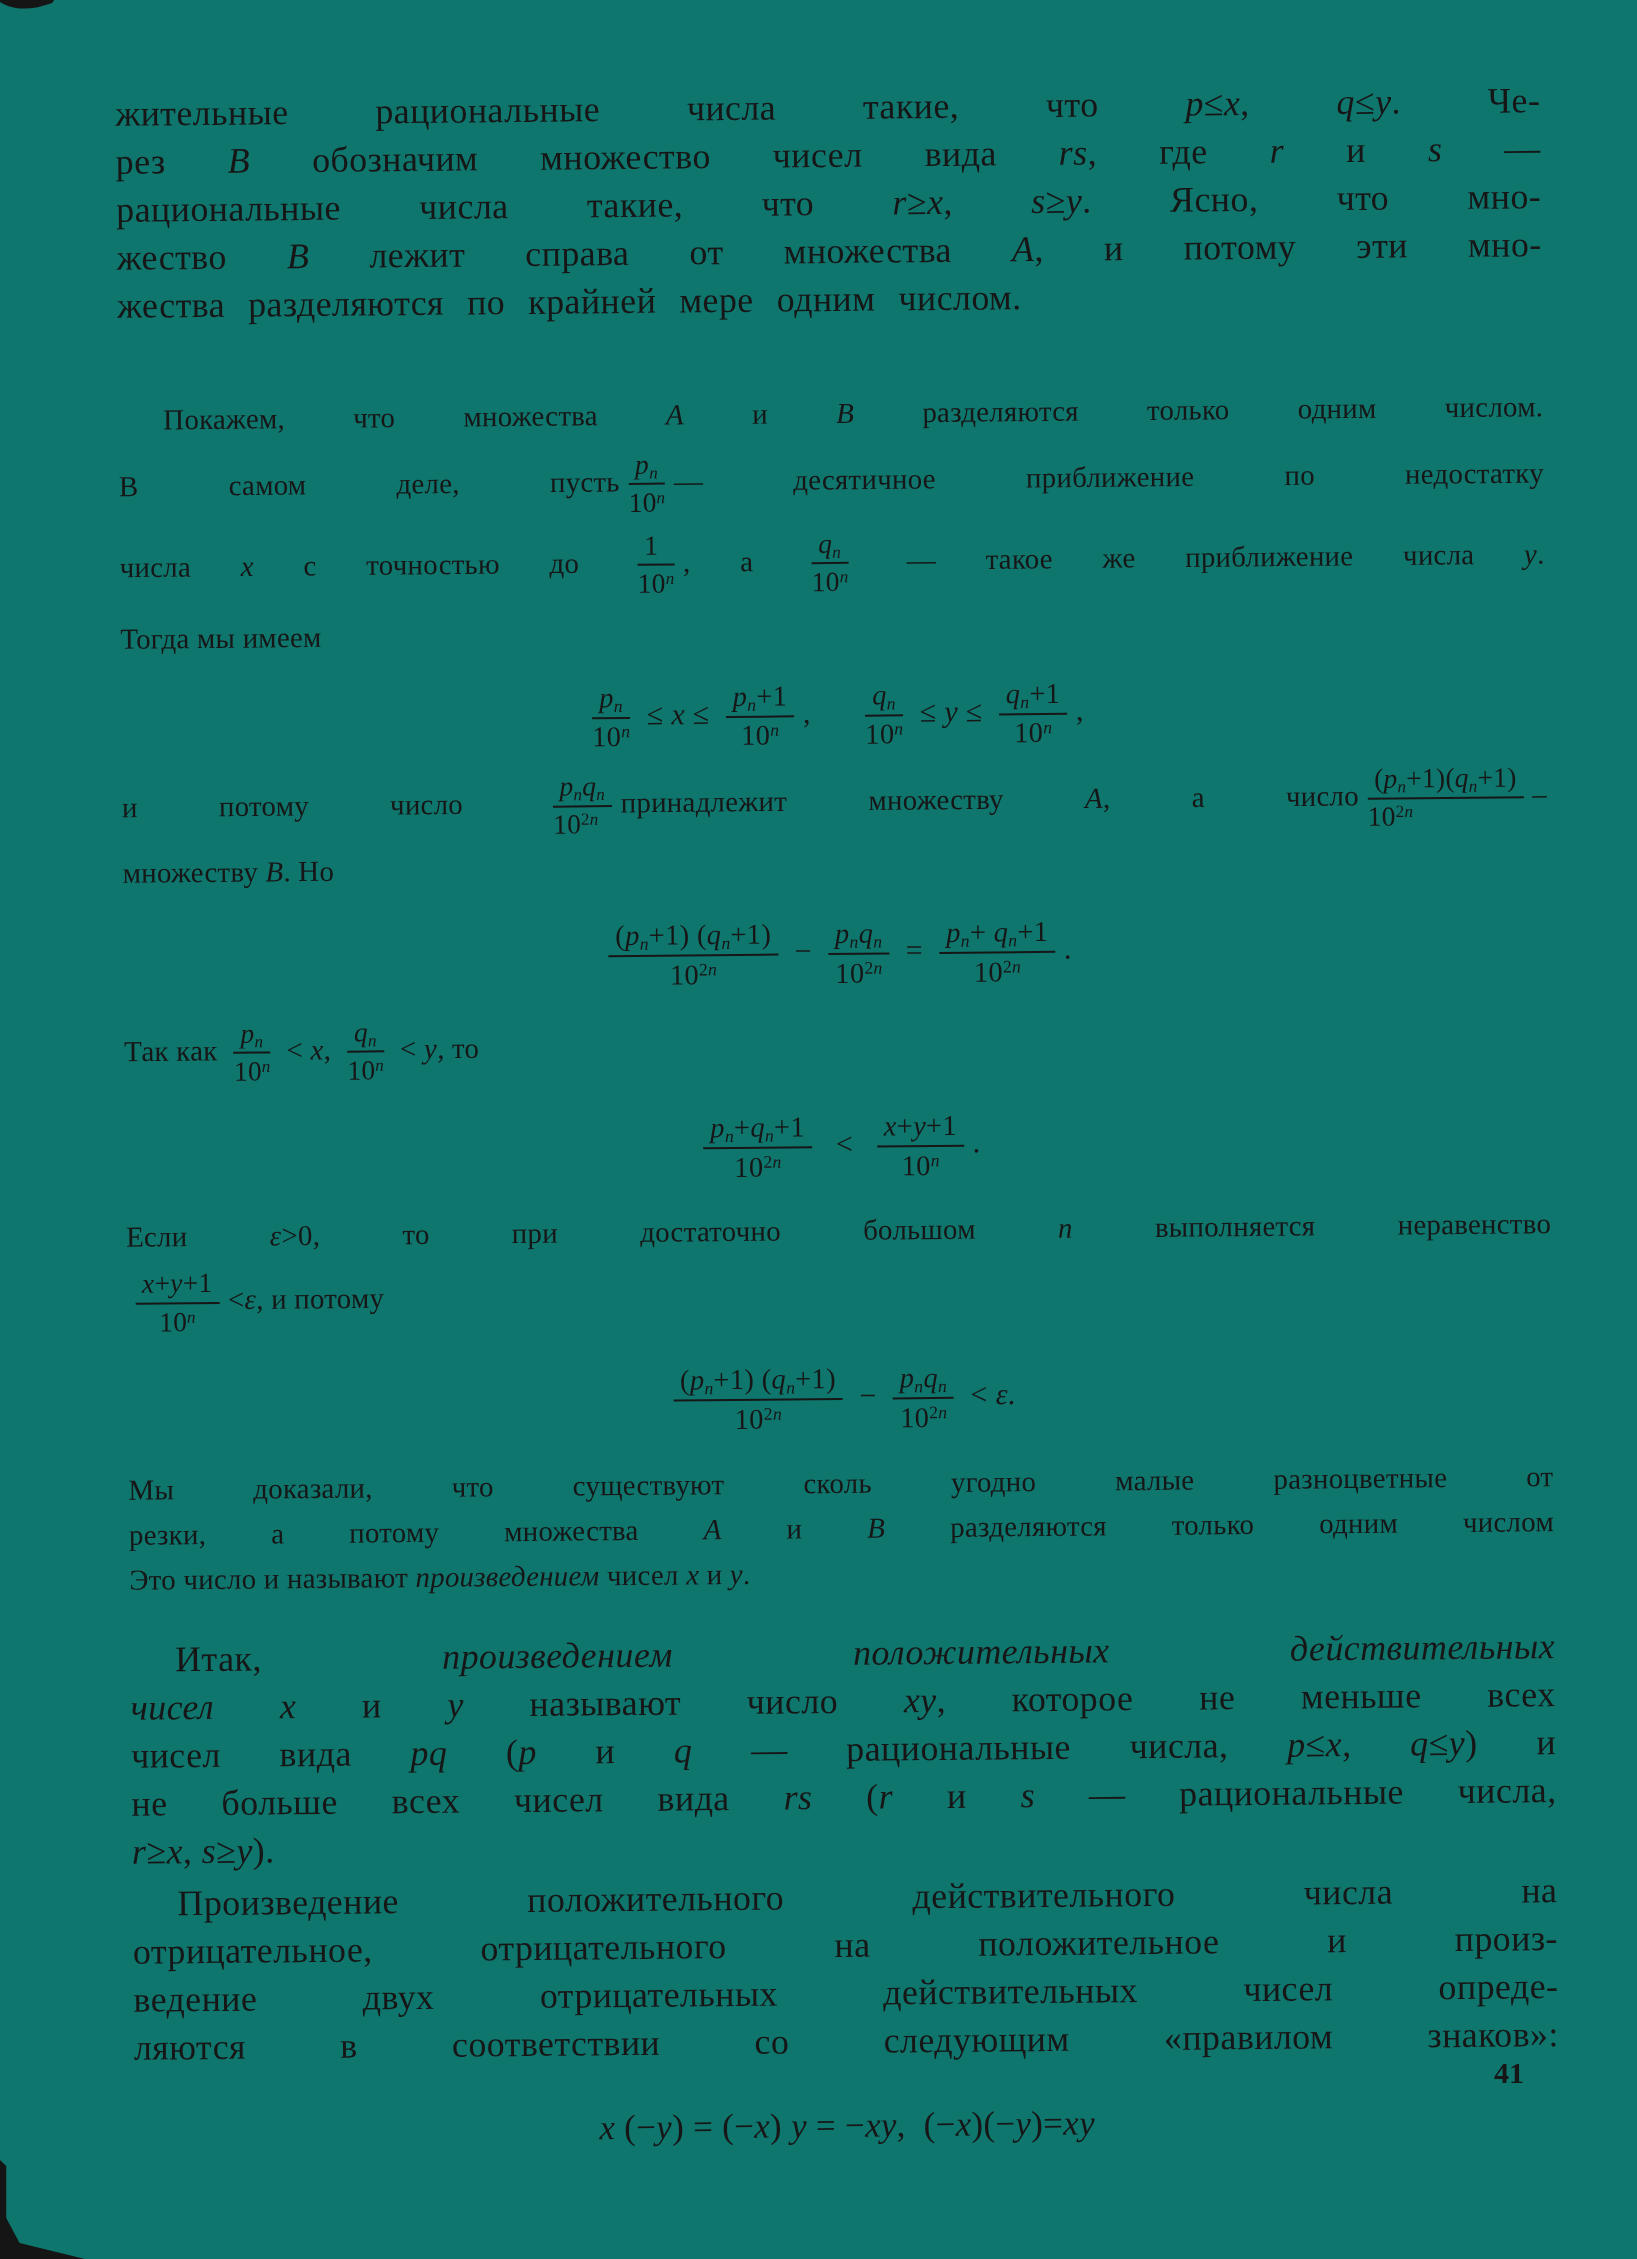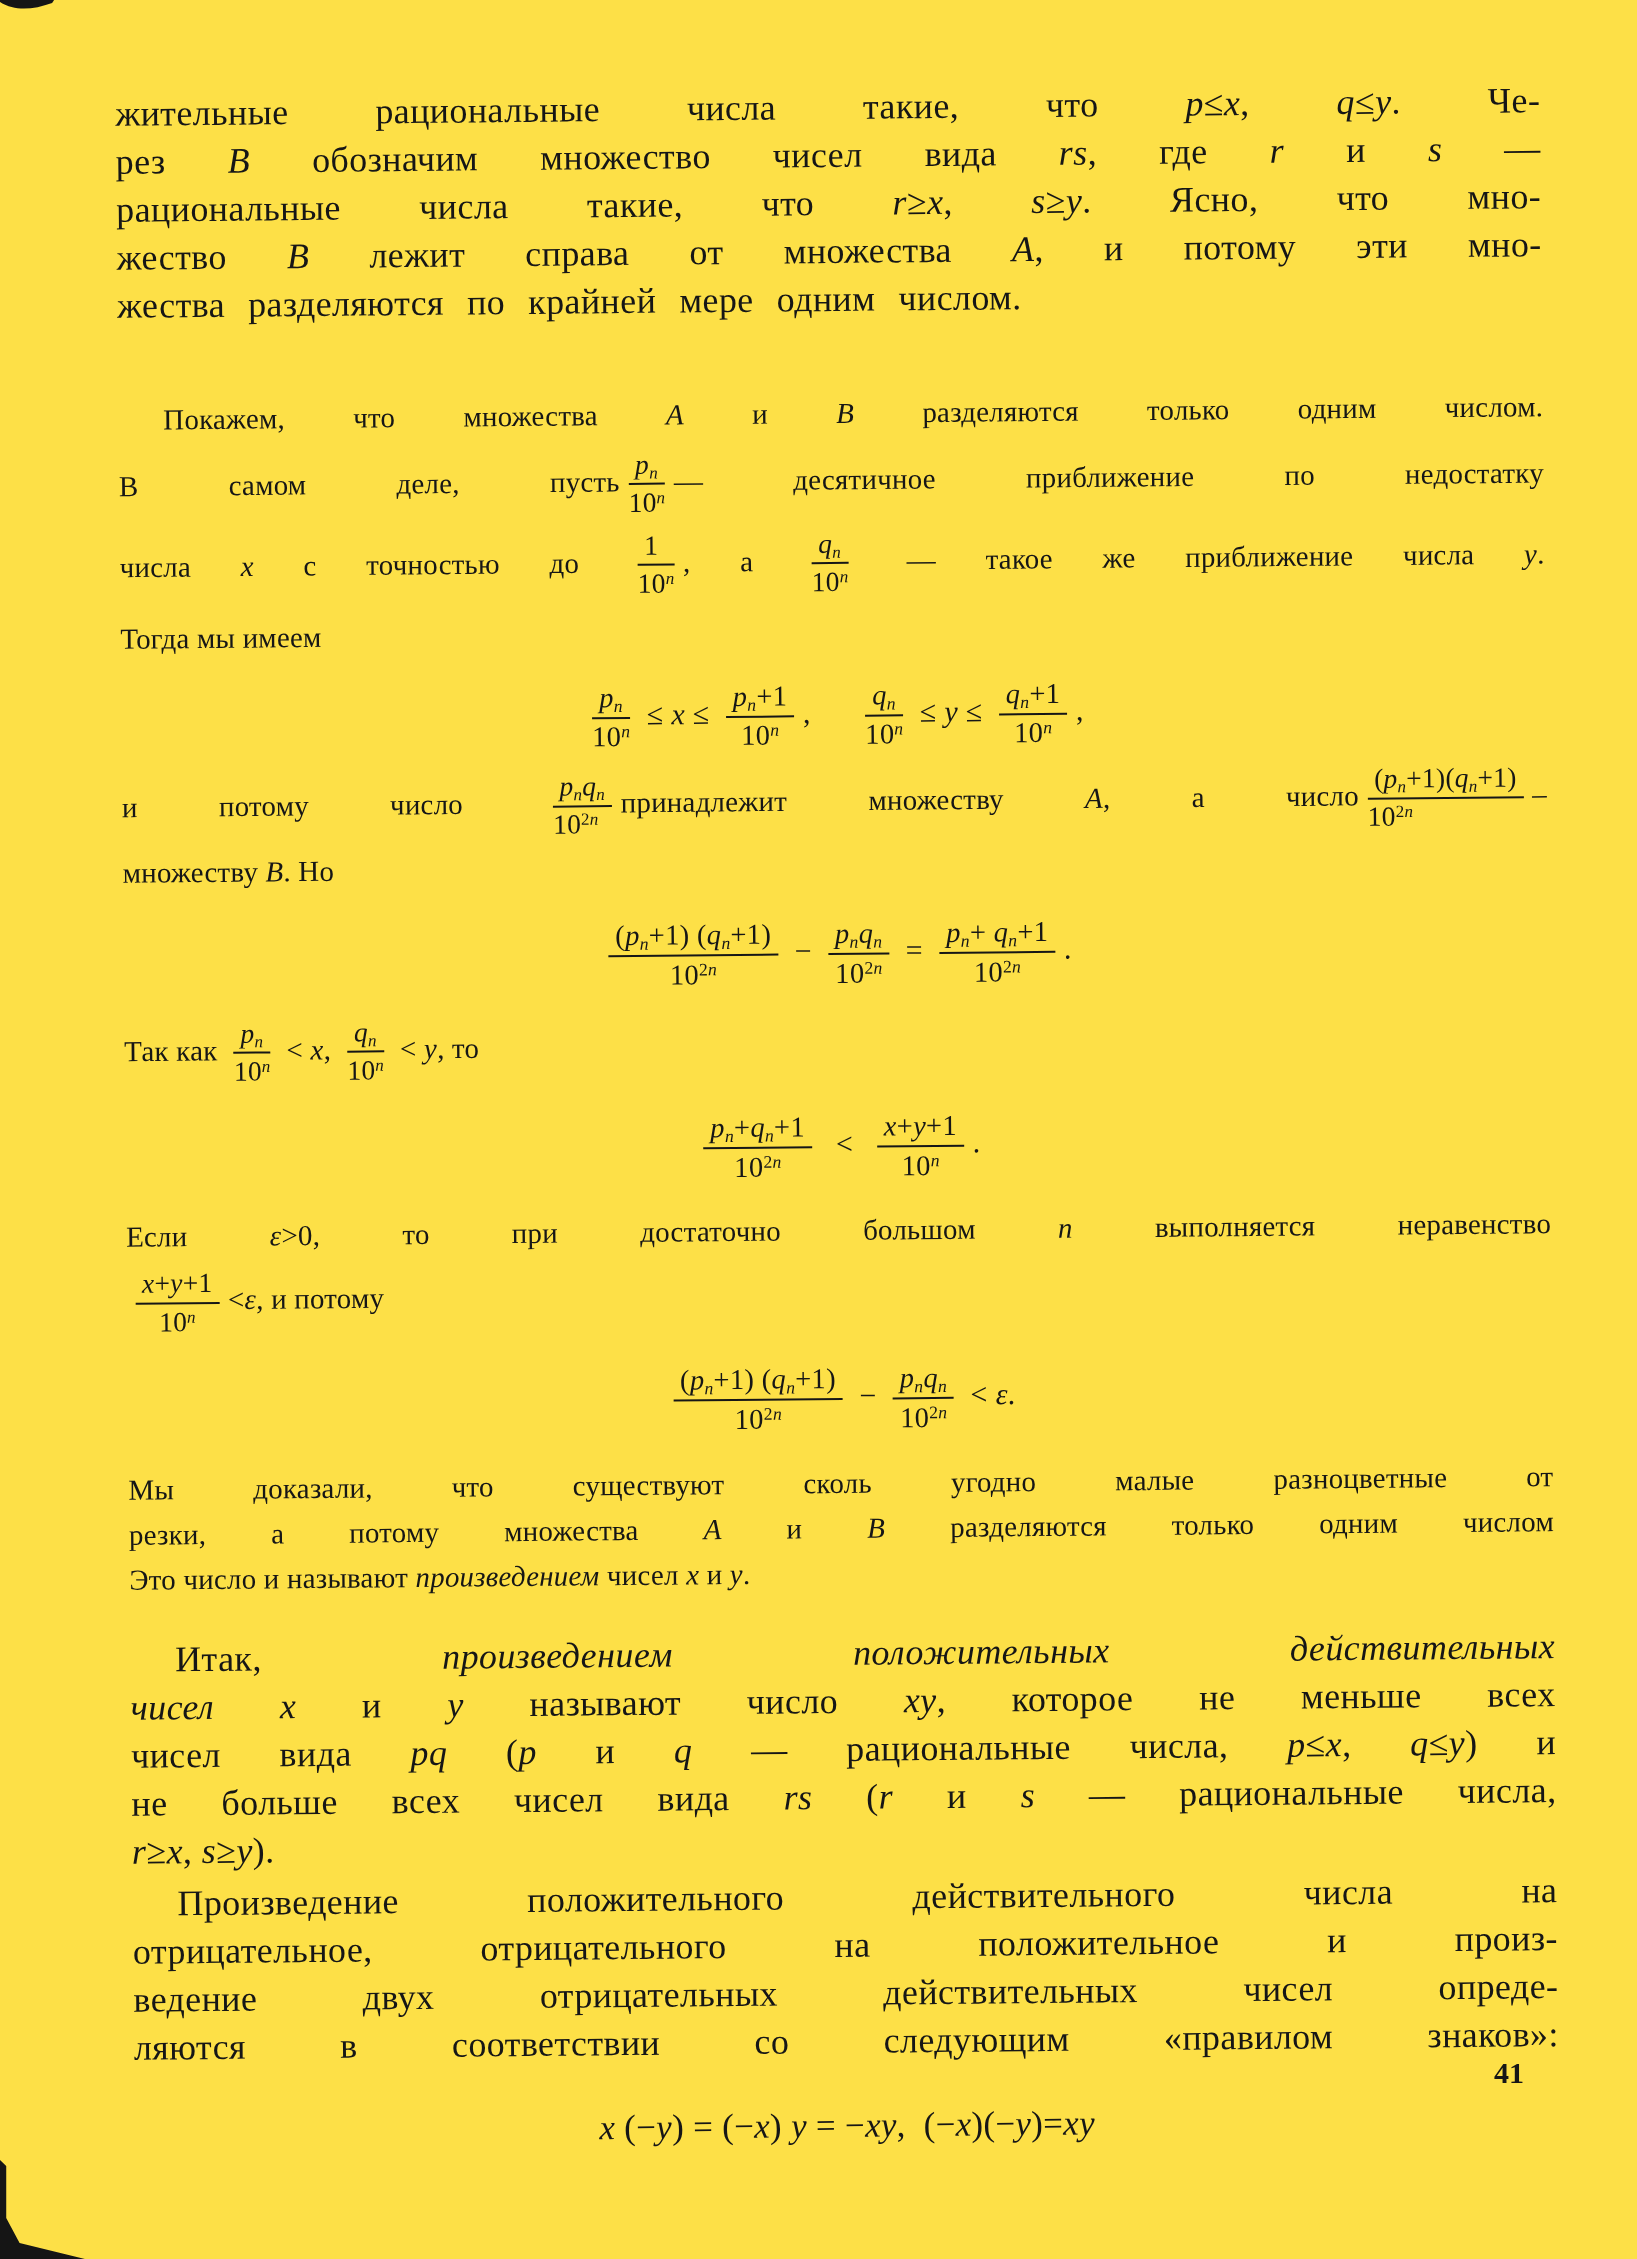--- a/index.html
+++ b/index.html
@@ -56,21 +56,21 @@
   .mark-tl{position:absolute;left:0;top:0;}
   .mark-bl{
     position:absolute;left:0;top:2160px;width:89px;height:100px;
     background:#151515;
     clip-path:polygon(0 0,7% 6%,7% 58%,22% 83%,100% 100%,0 100%);
   }
 </style>
 </head>
 <body>
 
-<div class="page" style="background: #fde047; color: rgb(22, 22, 22);">
+<div class="page" style="background: #0f766e; color: rgb(22, 22, 22);">
 
   <svg class="mark-tl" width="56" height="15.5" viewBox="0 0 58 16">
     <path d="M0,2 C16,12 34,10 54,3 L56,0 L0,0 Z" fill="#151515"></path>
   </svg>
 
   <div class="content">
 
     <div class="para-top p-large">
       <div class="line jl"><span>жительные рациональные числа такие, что </span><i class="v">p</i><span>≤</span><i class="v">x</i><span>, </span><i class="v">q</i><span>≤</span><i class="v">y</i><span>. Че-</span></div>
       <div class="line jl"><span>рез </span><i class="v">B</i><span> обозначим множество чисел вида </span><i class="v">rs</i><span>, где </span><i class="v">r</i><span> и </span><i class="v">s</i><span> —</span></div>

